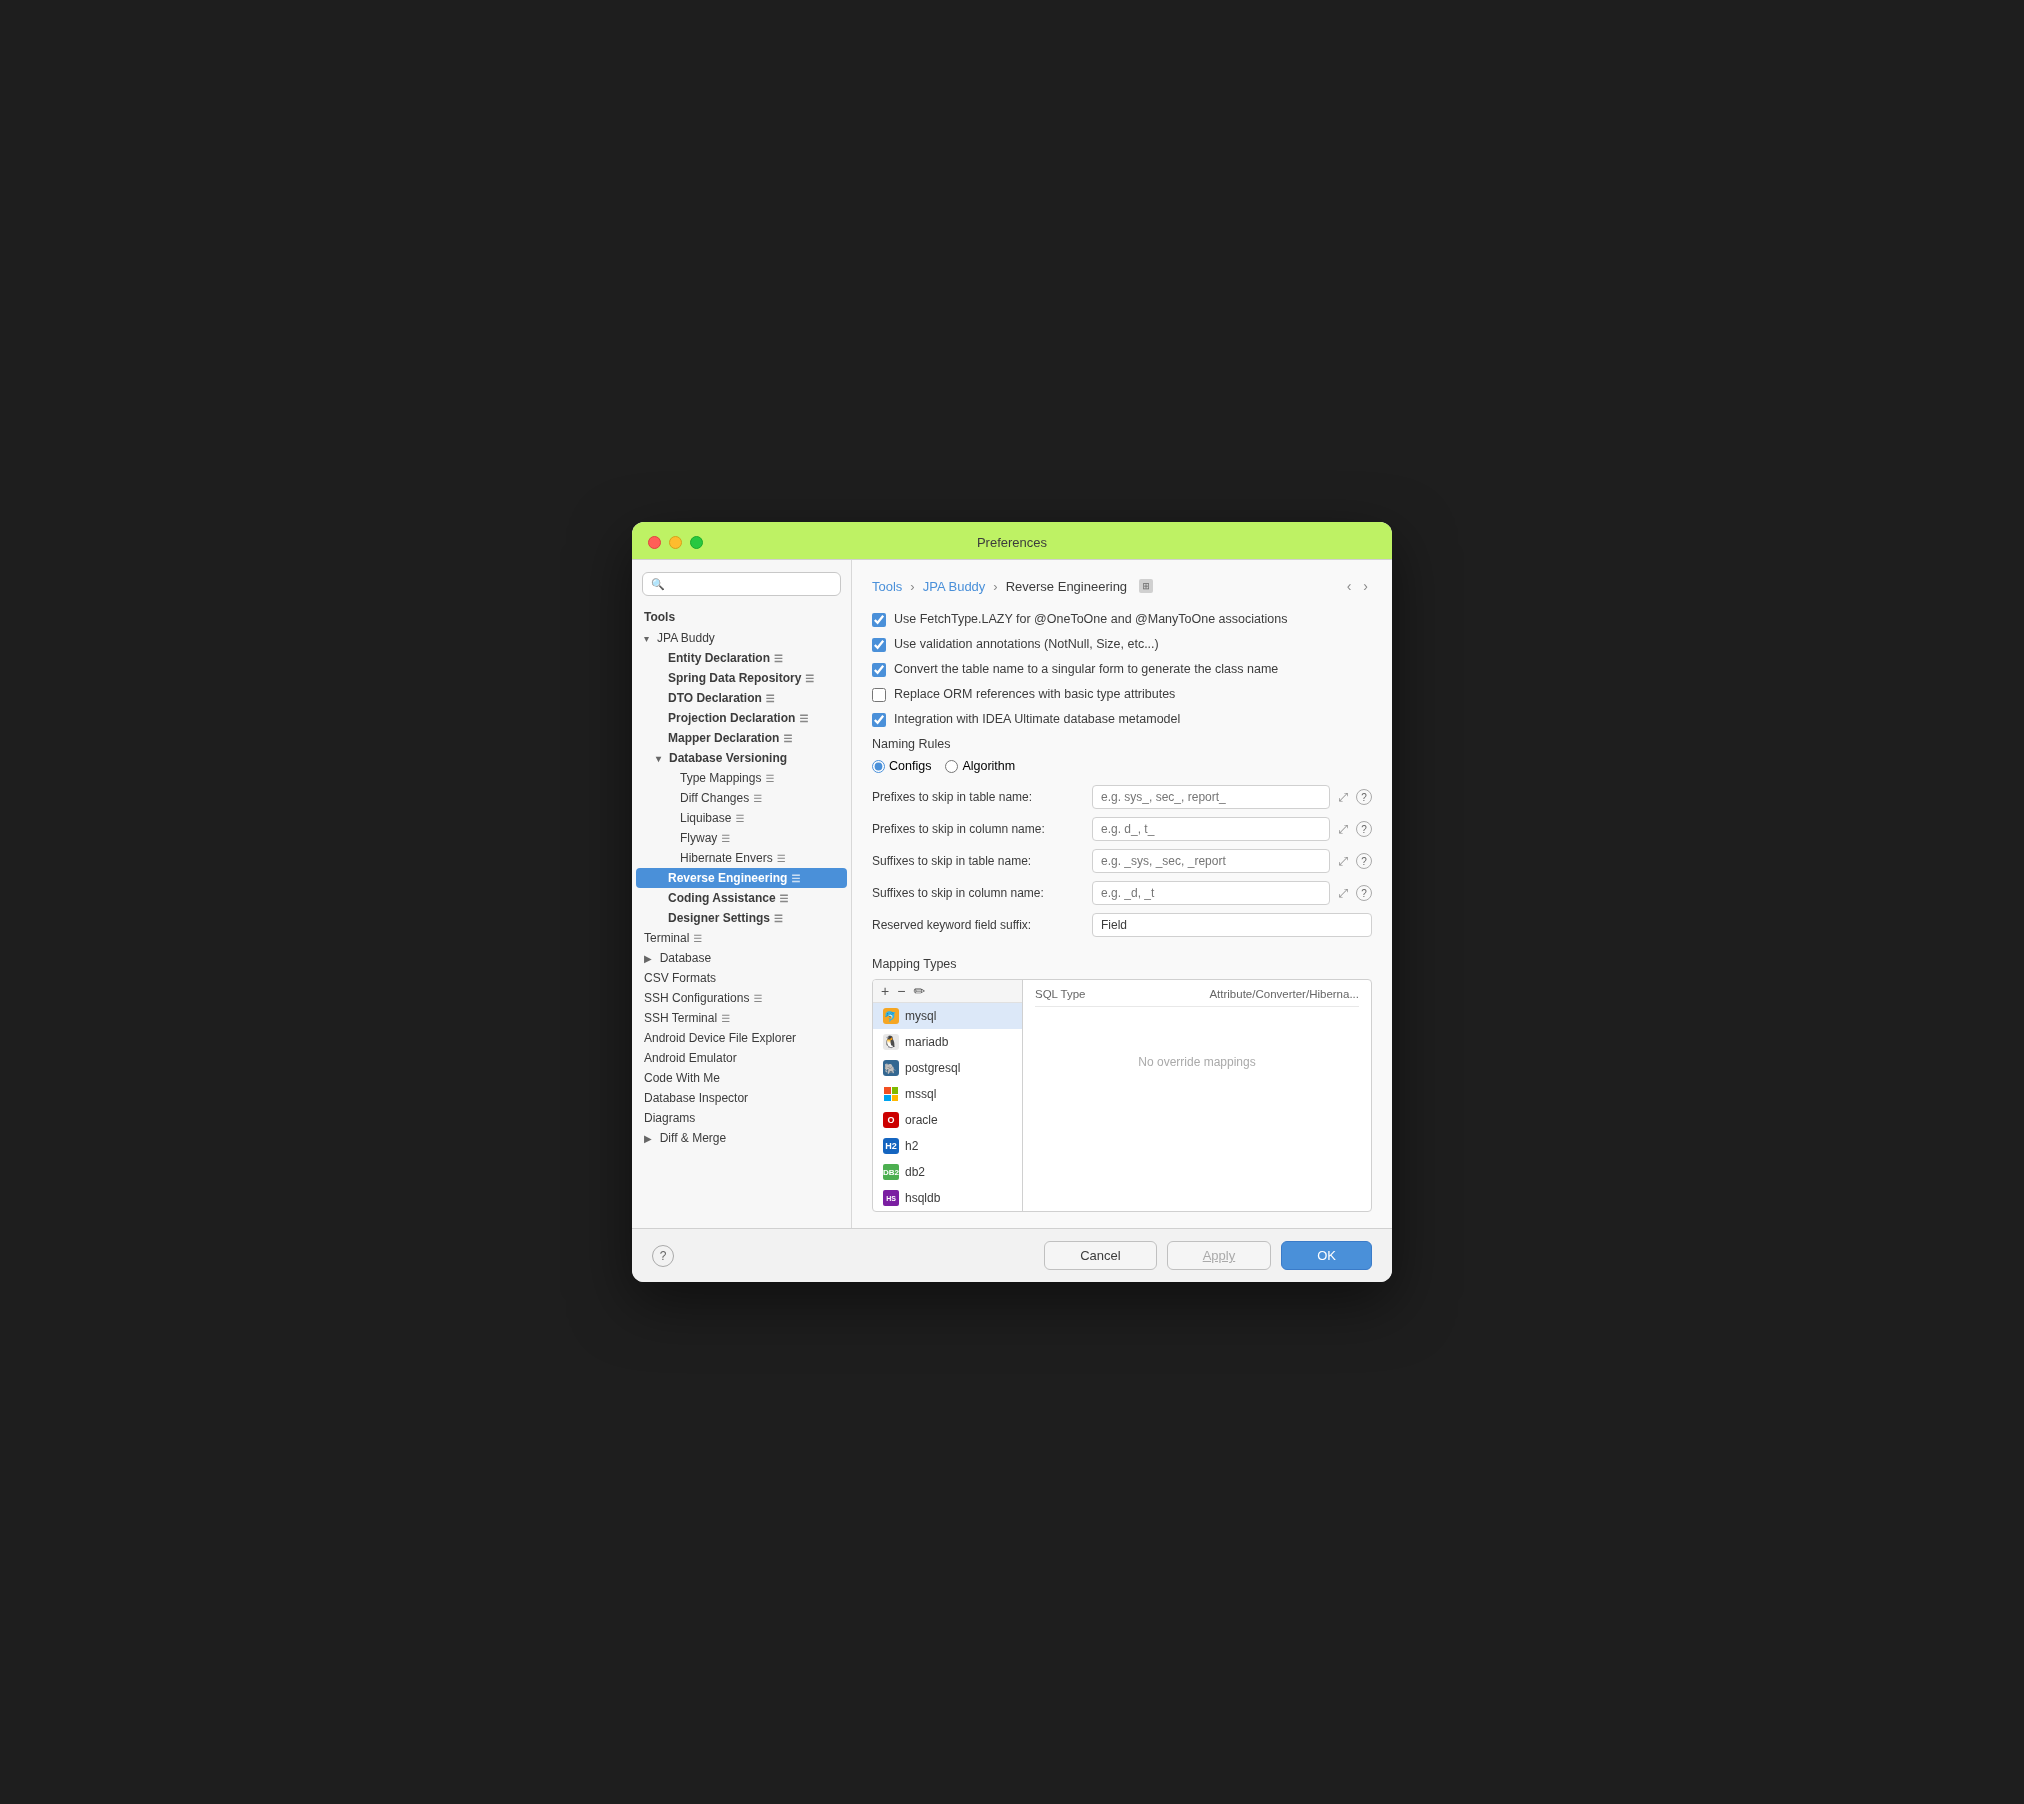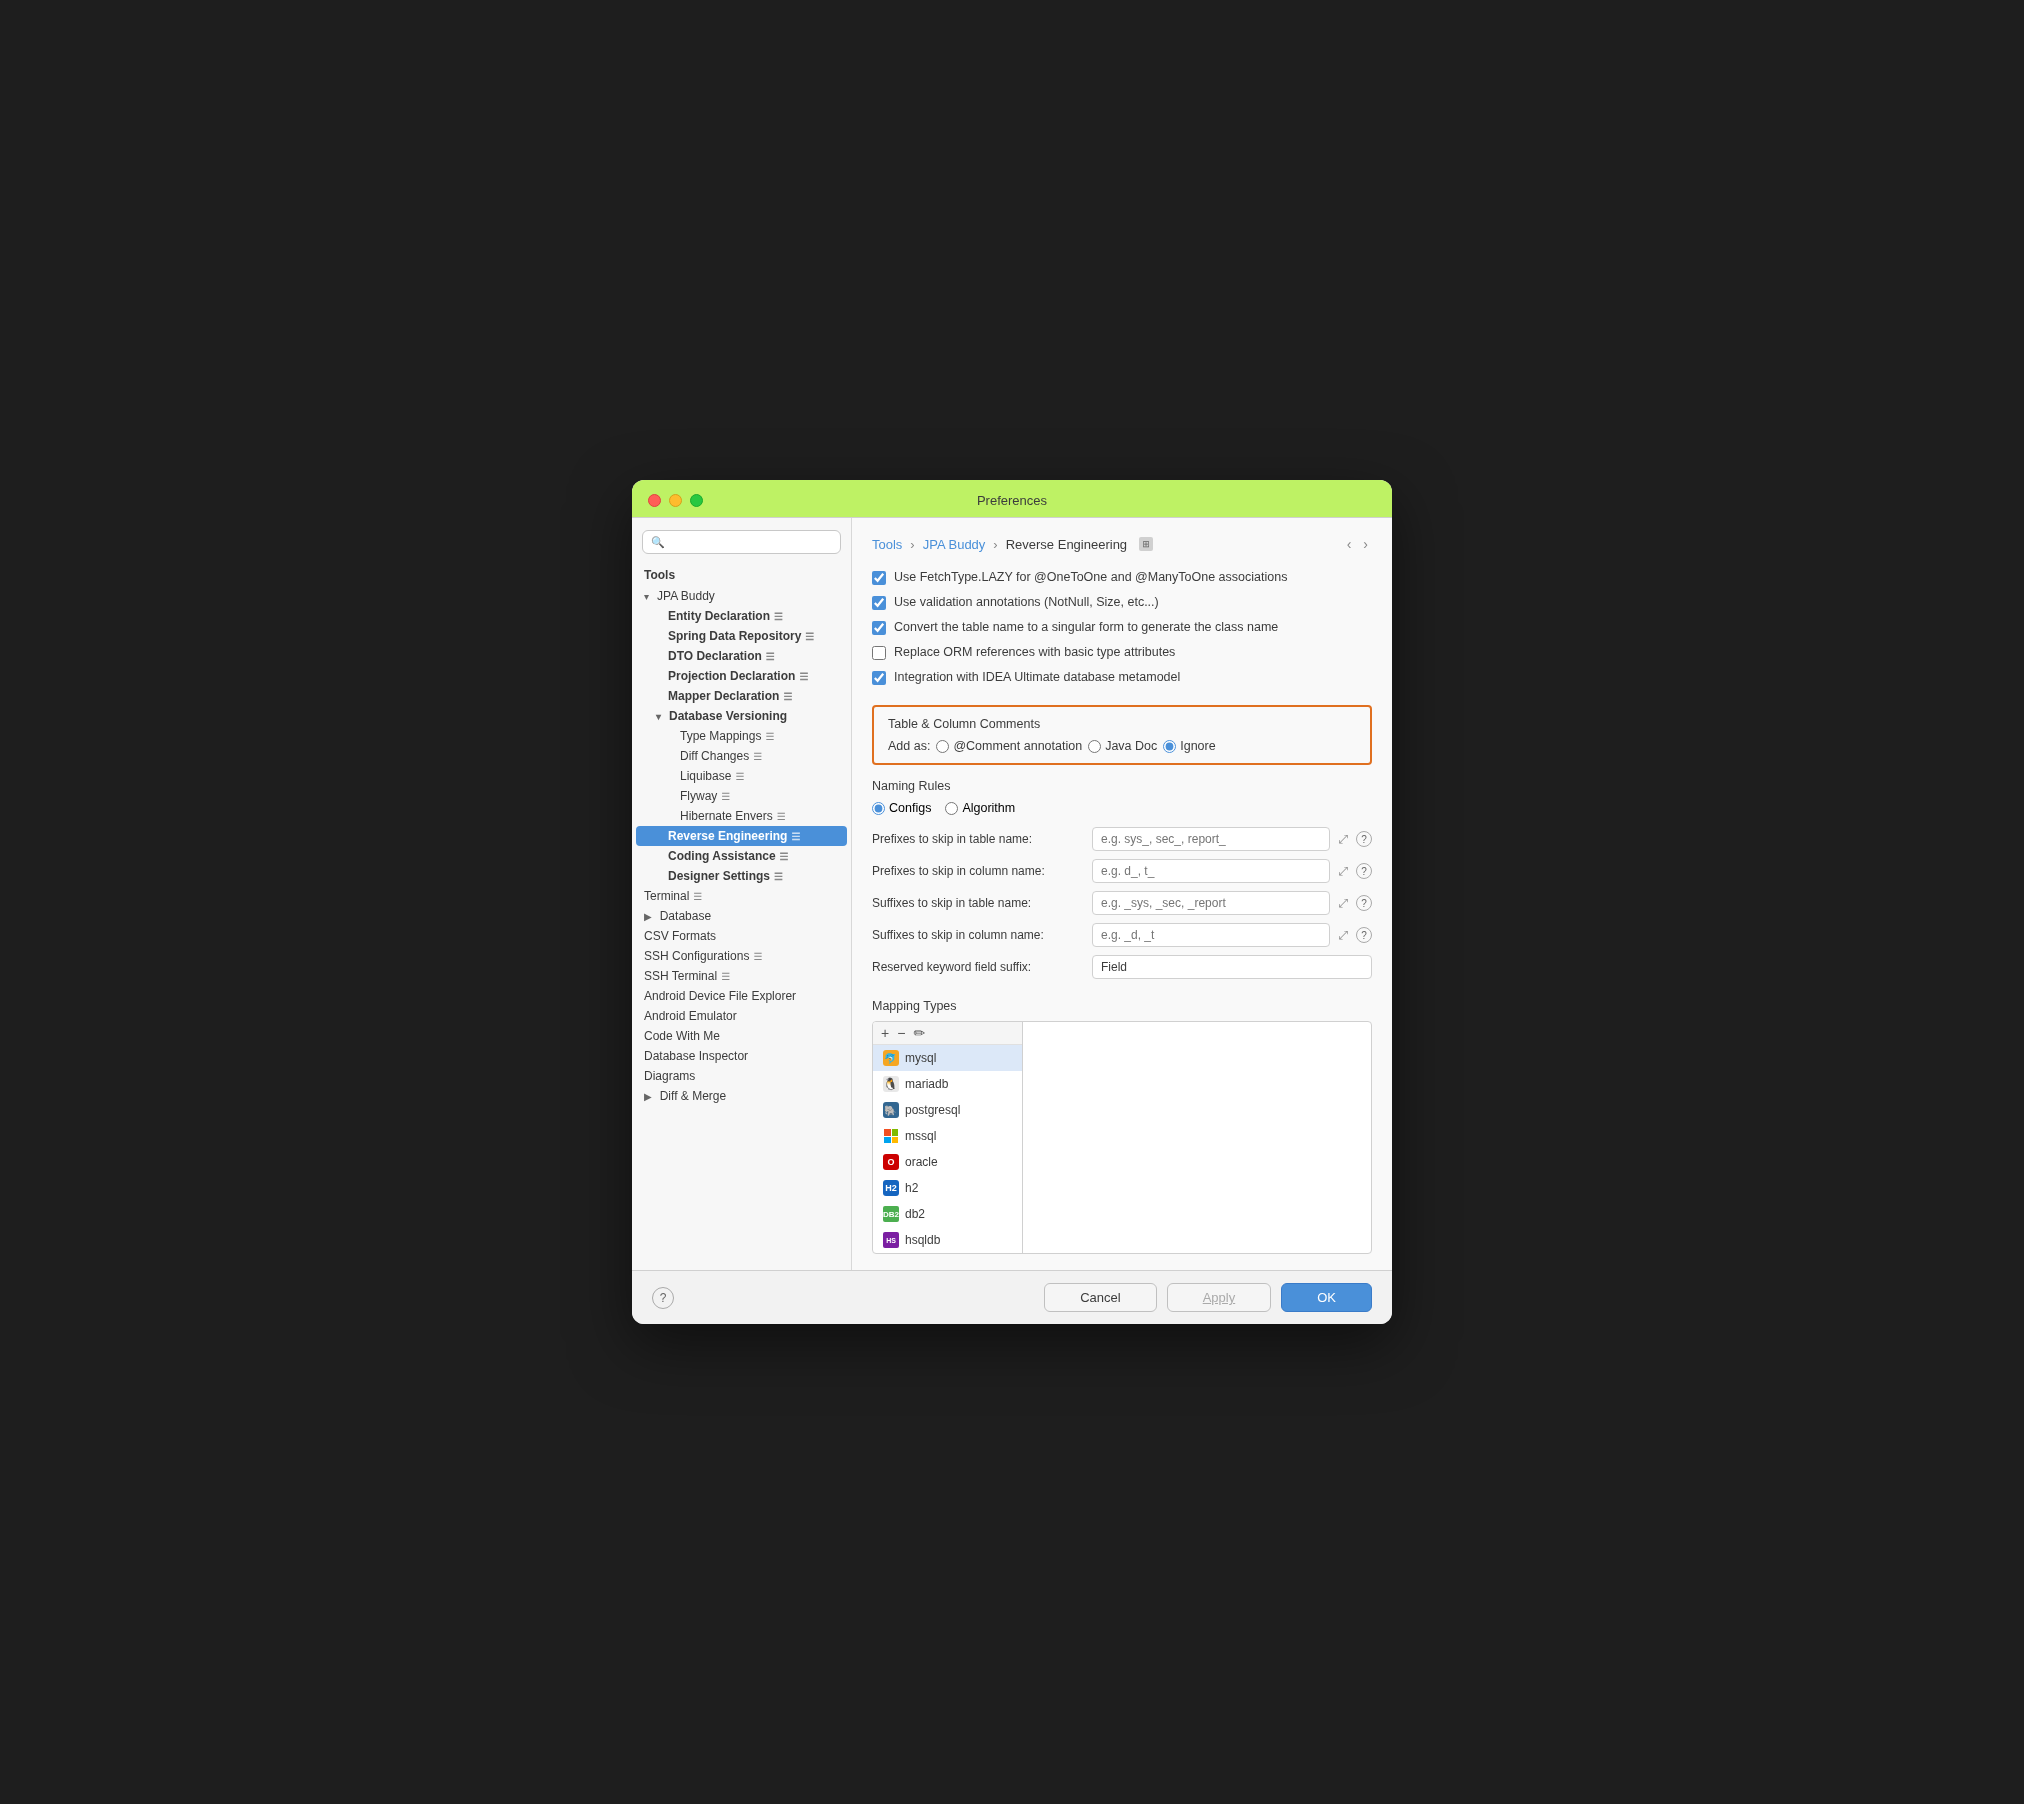--- a/index.html
+++ b/index.html
@@ -562,38 +562,20 @@
       </div>
       <div class="checkbox-row">
         <input type="checkbox" style="">
         <span>Replace ORM references with basic type attributes</span>
       </div>
       <div class="checkbox-row">
         <input type="checkbox" checked="" style="">
         <span>Integration with IDEA Ultimate database metamodel</span>
       </div>
 
-      <div class="section-box">
-        <div class="section-box-title">Table &amp; Column Comments</div>
-        <div class="radio-row">
-          <span>Add as:</span>
-          <label>
-            <input type="radio" name="table_comment" style="">
-            <span>@Comment annotation</span>
-          </label>
-          <label>
-            <input type="radio" name="table_comment" style="">
-            <span>Java Doc</span>
-          </label>
-          <label>
-            <input type="radio" name="table_comment" checked="" style="">
-            <span>Ignore</span>
-          </label>
-        </div>
-      </div>
 
       <div class="section-label">Naming Rules</div>
       <div class="naming-radio-group">
         <label>
           <input type="radio" name="naming" checked="" style="">
           <span>Configs</span>
         </label>
         <label>
           <input type="radio" name="naming" style="">
           <span>Algorithm</span>
@@ -683,20 +665,27 @@
             <div class="db-item">
               <div class="db-icon db2" style="background:#4caf50;color:white;font-size:8px;font-weight:bold;border-radius:2px;width:16px;height:16px;display:flex;align-items:center;justify-content:center;">DB2</div>
               <span>db2</span>
             </div>
             <div class="db-item">
               <div class="db-icon hsqldb" style="background:#7b1fa2;color:white;font-size:7px;font-weight:bold;border-radius:2px;width:16px;height:16px;display:flex;align-items:center;justify-content:center;">HS</div>
               <span>hsqldb</span>
             </div>
           </div>
 
+          <div class="mapping-detail">
+            <div class="mapping-cols">
+              <span>SQL Type</span>
+              <span>Attribute/Converter/Hiberna...</span>
+            </div>
+            <div class="no-mappings">No override mappings</div>
+          </div>
         </div>
       </div>
     </div>
   </div>
 
   <div class="footer">
     <button class="help-footer-btn">?</button>
     <button class="footer-btn">Cancel</button>
     <button class="footer-btn disabled">Apply</button>
     <button class="footer-btn primary">OK</button>

